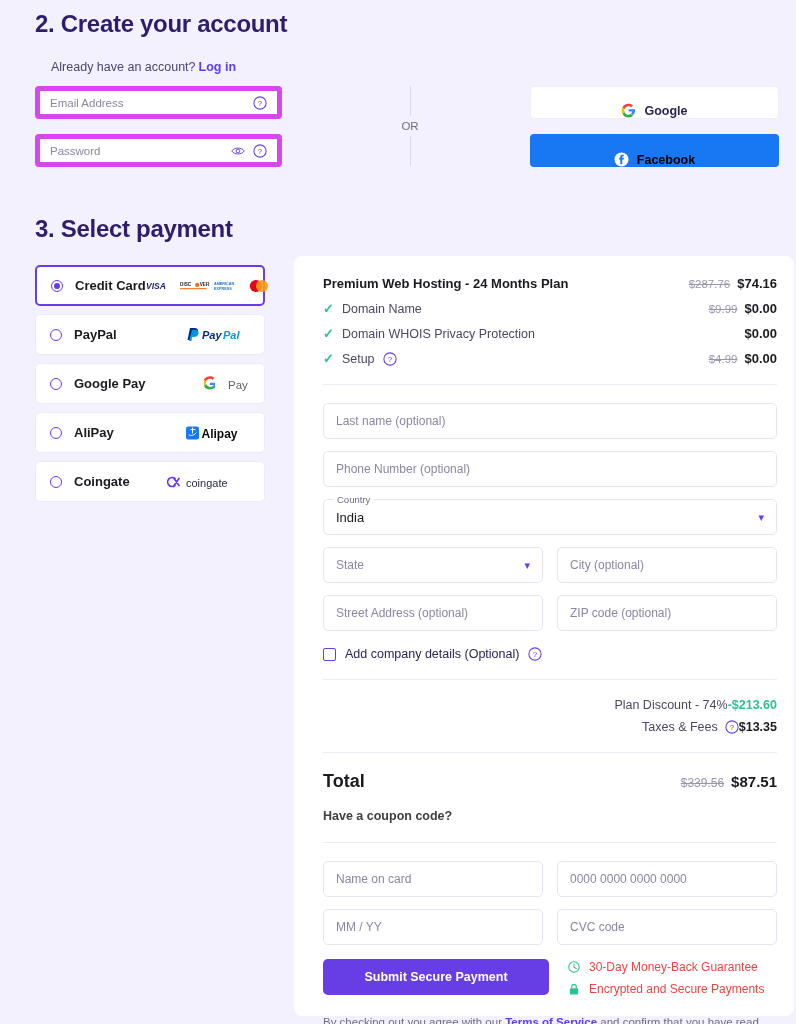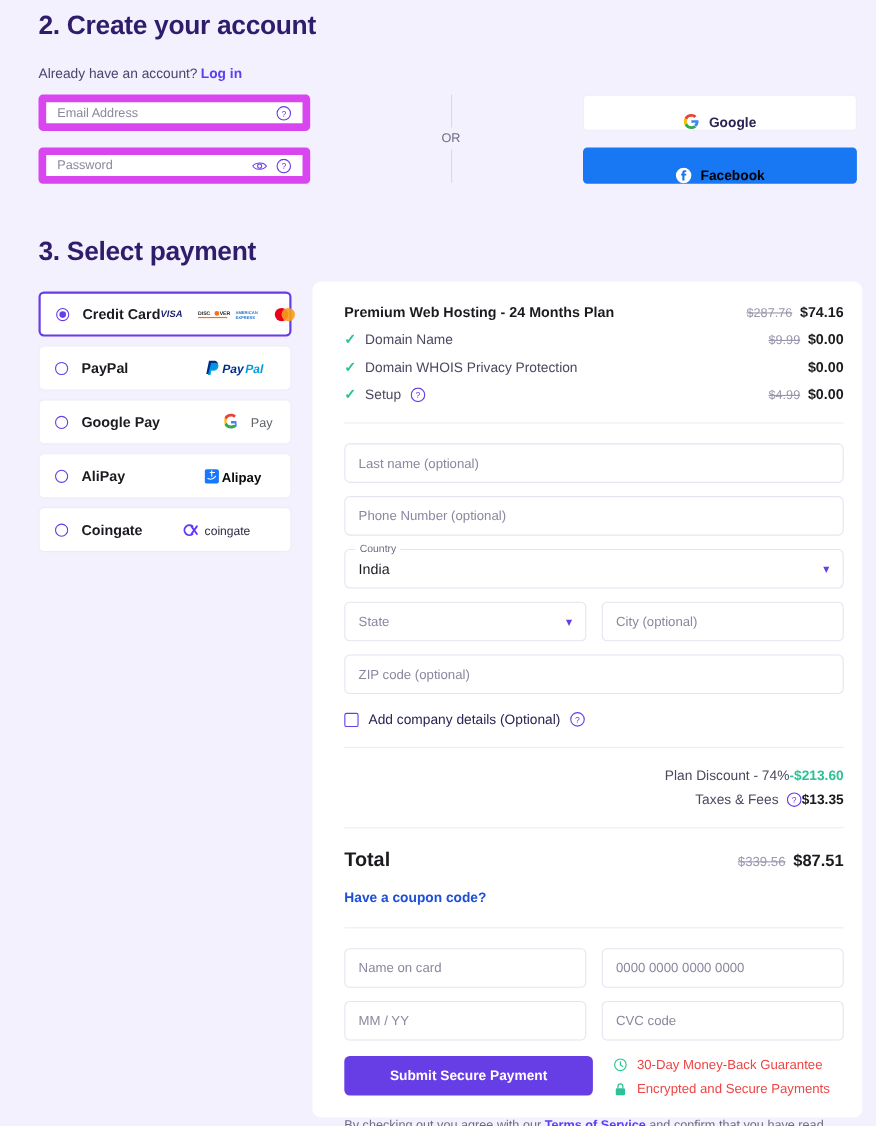--- a/index.html
+++ b/index.html
@@ -17,31 +17,31 @@
     font-size: 24px;
     font-weight: bold;
     color: #2F1C6A;
     letter-spacing: -0.3px;
   }
   #account-section { position: absolute; left: 35px; top: 10px; }
   #payment-section-title { position: absolute; left: 35px; top: 215px; }
 
   
   .already-line {
-    position: absolute; left: 35px; top: 60px;
+    position: absolute; left: 51px; top: 60px;
     font-size: 12.5px; color: #4B456E;
   }
   .already-line a {
     color: #5B3DF5; font-weight: bold; text-decoration: none; margin-left: 3px;
   }
 
   .acct-fields { position: absolute; left: 35px; top: 86px; width: 247px; }
   .field {
     background: #fff;
-    border: 7px solid #d946ef;
+    border: 5px solid #d946ef;
     border-radius: 4px;
     height: 33px;
     display: flex; align-items: center;
     padding: 0 10px;
     position: relative;
   }
   .field + .field { margin-top: 15px; }
   .field .ph { font-size: 11.5px; color: #8B879E; flex: 1; }
   .field-icons { display: flex; align-items: center; gap: 8px; }
 
@@ -86,21 +86,21 @@
   }
   .method.selected .radio::after {
     content: ""; position: absolute; inset: 2px;
     background: #673DE6; border-radius: 50%;
   }
   .method-label { font-size: 13px; font-weight: bold; color: #1B1A1F; flex: 1; white-space: nowrap; }
   .method-logos { display: flex; align-items: center; gap: 4px; }
 
   
   .card {
-    position: absolute; left: 284px; top: 256px; width: 500px; height: 760px;
+    position: absolute; left: 294px; top: 256px; width: 500px; height: 760px;
     background: #fff; border-radius: 8px;
     padding: 20px 17px 0 29px;
   }
   .plan-row {
     display: flex; align-items: baseline; justify-content: space-between;
     font-size: 13px; font-weight: bold; color: #1B1A1F;
   }
   .price-pair { display: flex; align-items: baseline; gap: 7px; white-space: nowrap; }
   .price-old { color: #9A97AC; text-decoration: line-through; font-weight: normal; font-size: 11.5px; }
   .price-new { font-weight: bold; font-size: 13px; color: #1B1A1F; }
@@ -152,21 +152,21 @@
 
   .total-row {
     display: flex; justify-content: space-between; align-items: baseline;
   }
   .total-label { font-size: 18px; font-weight: bold; color: #1B1A1F; }
   .total-old { font-size: 12px; color: #9A97AC; text-decoration: line-through; }
   .total-new { font-size: 15px; font-weight: bold; color: #1B1A1F; }
 
   .coupon {
     display: inline-block; margin-top: 17px;
-    font-size: 12.5px; font-weight: bold; color: #1d4ed8;
+    font-size: 12.5px; font-weight: bold; color: #404040;
     text-decoration: none; cursor: pointer;
   }
 
   
   .submit-row { display: flex; gap: 18px; align-items: flex-start; margin-top: 2px; }
   .btn-submit {
     width: 226px; height: 36px;
     background: #673DE6; color: #fff;
     border: none; border-radius: 5px;
     font-size: 12.5px; font-weight: bold;
@@ -385,20 +385,21 @@
 
   <div class="grid2">
     <div class="inp">
       <span>State</span>
       <span class="chev">▾</span>
     </div>
     <div class="inp">City (optional)</div>
   </div>
 
   <div class="grid2">
+    <div class="inp">Street Address (optional)</div>
     <div class="inp">ZIP code (optional)</div>
   </div>
 
   <div class="company-row">
     <span class="cbox"></span>
     <span>Add company details (Optional)</span>
     <svg class="icon-q" viewBox="0 0 16 16">
       <circle cx="8" cy="8" r="7" fill="none" stroke="#673DE6" stroke-width="1.2"></circle>
       <text x="8" y="11.5" font-size="9" fill="#673DE6" text-anchor="middle" font-family="Liberation Sans">?</text>
     </svg>

